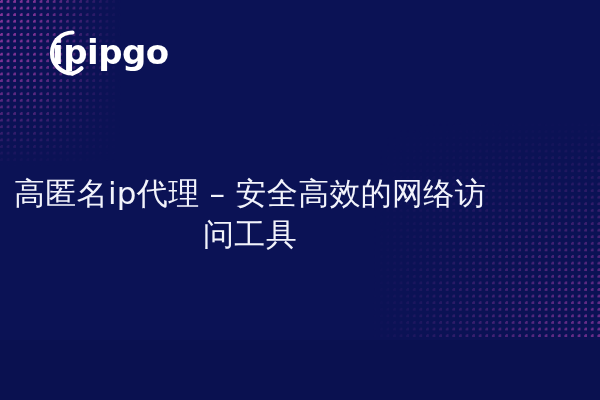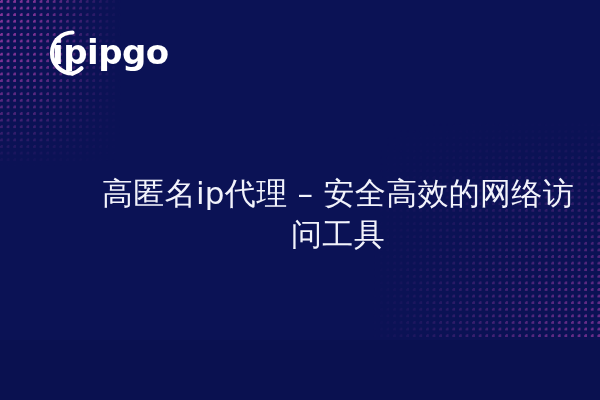--- a/index.html
+++ b/index.html
@@ -82,21 +82,21 @@
     letter-spacing: -0.5px;
   }
 
   
   .title-wrap {
     position: absolute;
     left: 0;
     right: 12px;
     top: 152px;
     display: flex;
-    justify-content: flex-end;
+    justify-content: flex-start;
   }
   .title {
     width: 500px;
     text-align: center;
     color: #f2f3fb;
     font-family: "DejaVu Sans", "Liberation Sans", sans-serif;
     font-size: 31px;
     font-weight: 400;
     line-height: 1.32;
     letter-spacing: 0.3px;

